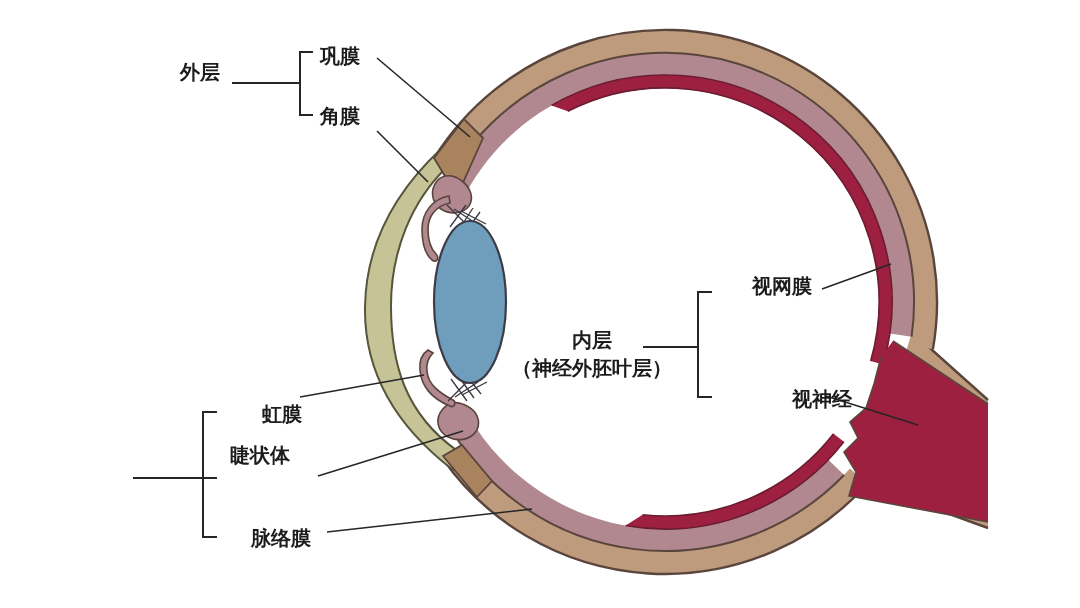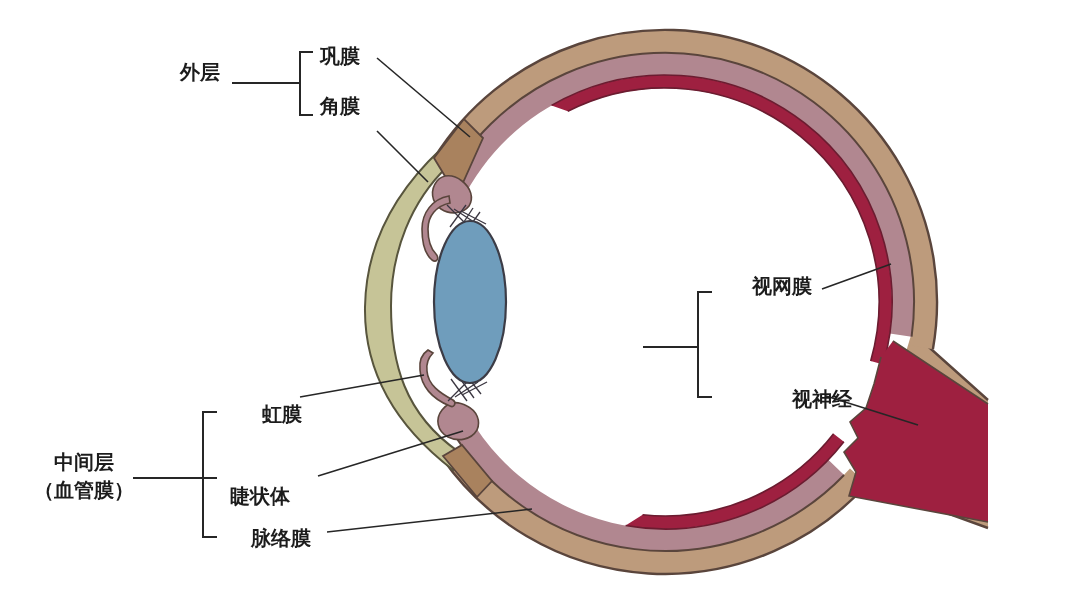--- a/index.html
+++ b/index.html
@@ -86,26 +86,26 @@
       <path d="M313,52 L300,52 L300,115 L313,115 M232,83 L300,83"></path>
       <path d="M712,292 L698,292 L698,397 L712,397 M643,347 L698,347"></path>
       <path d="M217,412 L203,412 L203,537 L217,537 M133,478 L217,478"></path>
     </g>
   </svg>
 
   <div class="lbl center" style="left:200px;top:58px">
     <div>外层</div>
   </div>
   <div class="lbl" style="left:320px;top:42px">巩膜</div>
-  <div class="lbl" style="left:320px;top:92px">角膜</div>
+  <div class="lbl" style="left:320px;top:102px">角膜</div>
 
+  <div class="lbl center" style="left:592px;top:326px">
+    <div>内层</div>
+    <div>（神经外胚叶层）</div>
+  </div>
   <div class="lbl" style="left:752px;top:272px">视网膜</div>
   <div class="lbl" style="left:792px;top:385px">视神经</div>
 
-  <div class="lbl center" style="left:84px;top:448px">
-    <div>中间层</div>
-    <div>（血管膜）</div>
-  </div>
   <div class="lbl" style="left:262px;top:400px">虹膜</div>
-  <div class="lbl" style="left:230px;top:482px">睫状体</div>
+  <div class="lbl" style="left:230px;top:441px">睫状体</div>
   <div class="lbl" style="left:251px;top:524px">脉络膜</div>
 
 </div>
 
 </body></html>

